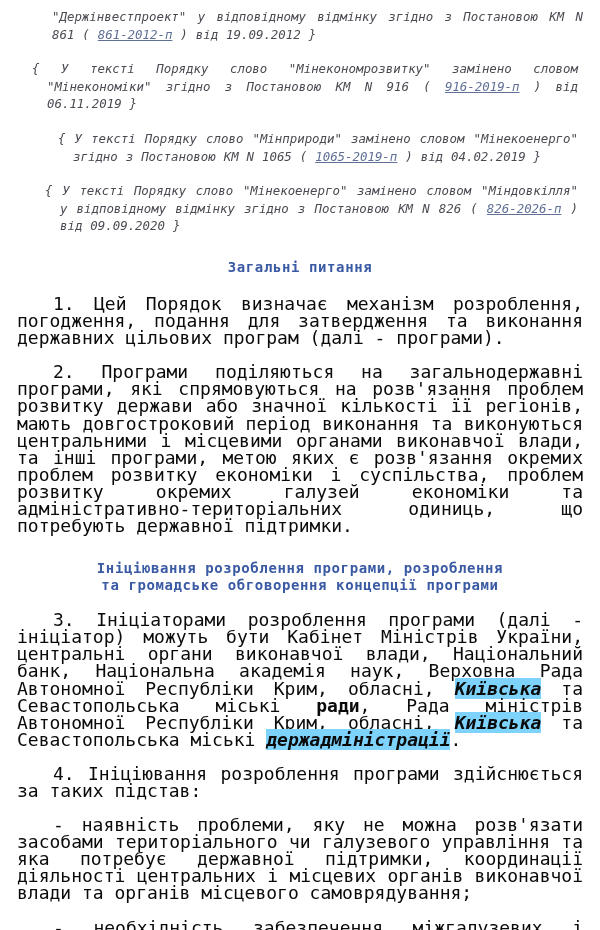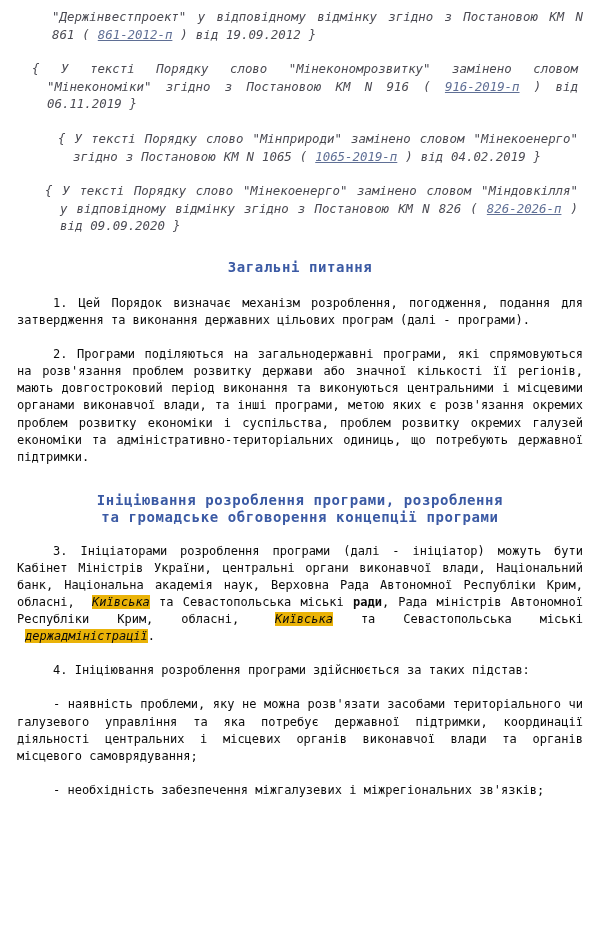--- a/index.html
+++ b/index.html
@@ -69,45 +69,44 @@
     font-size: 14px;
     line-height: 17px;
     letter-spacing: 0.6px;
     margin: 0;
   }
   .heading-1 { margin-top: 24px; }
   .heading-2 { margin-top: 26px; }
 
   
   .para {
-    font-size: 12px;
+    font-size: 18px;
     line-height: 17.1px;
     color: #0a0a0a;
     text-align: justify;
     text-align-last: left;
     margin: 0 17px 0 17px;
     text-indent: 36px;
     font-weight: normal;
     letter-spacing: 0px;
   }
   .para.first { margin-top: 19px; }
   .para.gap   { margin-top: 17px; }
 
   
   .para.dash { text-indent: 36px; }
 
   
   .it {
     font-weight: bold;
   }
   .hl {
-    background-color: #eab308;
+    background-color: #7dd3fc;
     font-style: italic;
-    font-weight: normal;
-    margin-left: 8px;
+    font-weight: bold;
   }
 </style>
 </head>
 <body>
 
 <div id="doc">
 
   <p class="note note-a">
     <span>"Держінвестпроект"  у   відповідному  відмінку  згідно  з</span>
     <span>Постановою КМ N 861 ( </span><span class="lnk">861-2012-п</span><span> ) від 19.09.2012 }</span>

